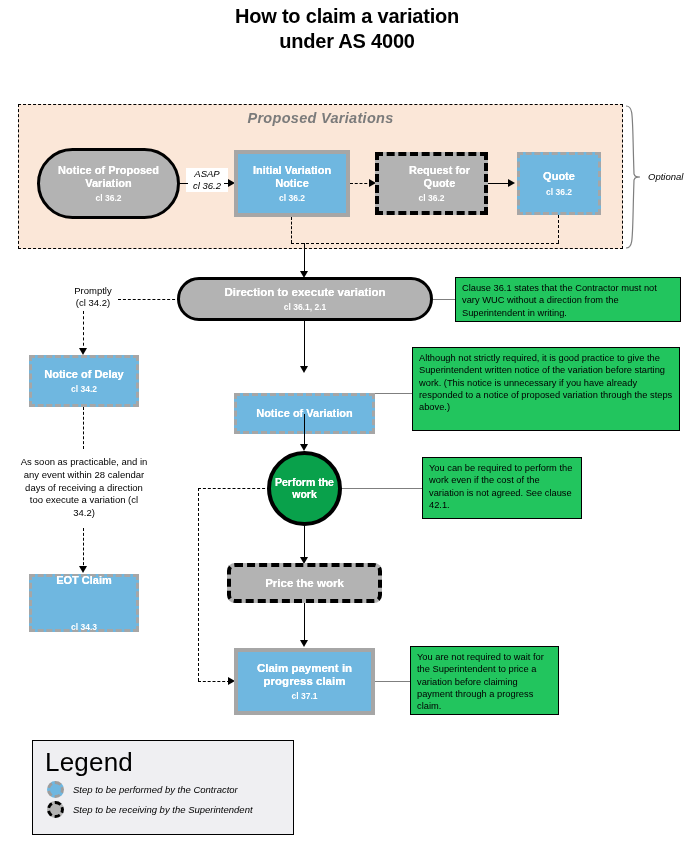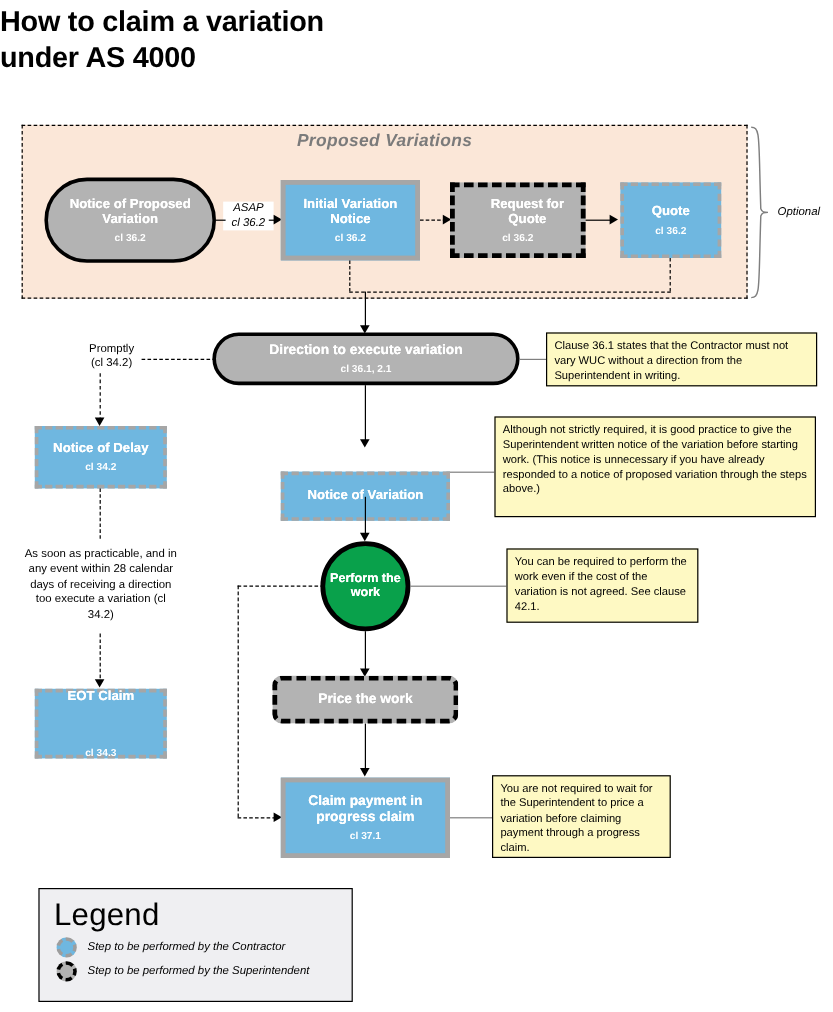--- a/index.html
+++ b/index.html
@@ -1,22 +1,22 @@
 <!DOCTYPE html>
 <html><head>
 <meta charset="utf-8">
 <style>
   html,body{margin:0;padding:0;background:#ffffff;}
   body{width:694px;height:843px;position:relative;
        font-family:"Liberation Sans","DejaVu Sans",sans-serif;
        -webkit-font-smoothing:antialiased;overflow:hidden;}
 
   
-  .title{position:absolute;left:0;top:4px;width:694px;text-align:left;
-         font-size:24px;font-weight:bold;color:#000;line-height:1.25;
+  .title{position:absolute;left:0;top:4px;width:694px;text-align:center;
+         font-size:20px;font-weight:bold;color:#000;line-height:1.25;
          letter-spacing:-0.2px;}
 
   
   .panel{position:absolute;left:18px;top:104px;width:605px;height:145px;
          background:#fbe7d8;border:1px dashed #000;box-sizing:border-box;}
   .panel-title{position:absolute;left:18px;top:110px;width:605px;
          text-align:center;font-size:14.5px;font-style:italic;font-weight:bold;
          color:#7b7b7b;letter-spacing:.3px;}
 
   
@@ -36,21 +36,21 @@
   .grey-stadium{background:#b3b3b3;border:3px solid #000;border-radius:999px;}
   .green-circle{background:#09a14b;border:4px solid #000;border-radius:50%;}
 
   
   .edge-lbl{position:absolute;font-size:9.5px;color:#000;line-height:1.25;
             text-align:center;background:#ffffff;}
   .edge-lbl.ital{font-style:italic;}
   .edge-lbl.noclr{background:transparent;}
 
   
-  .note{position:absolute;box-sizing:border-box;background:#fef9c3;
+  .note{position:absolute;box-sizing:border-box;background:#22c55e;
         border:1px solid #000;font-size:9.3px;color:#000;line-height:1.32;
         padding:4px 5px 4px 6px;}
 
   
   .legend{position:absolute;left:32px;top:740px;width:262px;height:95px;
           background:#efeff2;border:1px solid #000;box-sizing:border-box;}
   .legend h2{margin:0;padding:6px 0 0 12px;font-size:26px;font-weight:normal;
              color:#000;letter-spacing:.2px;}
   .legend-row{display:flex;align-items:center;gap:9px;padding:3px 0 0 14px;}
   .legend-row span.txt{font-size:9.5px;font-style:italic;color:#000;}
@@ -204,15 +204,15 @@
 <div class="note" style="left:410px;top:646px;width:149px;height:69px;">You are not required to wait for the Superintendent to price a variation before claiming payment through a progress claim.</div>
 
 <div class="legend">
   <h2>Legend</h2>
   <div class="legend-row">
     <div class="swatch sw-contractor"></div>
     <span class="txt">Step to be performed by the Contractor</span>
   </div>
   <div class="legend-row">
     <div class="swatch sw-super"></div>
-    <span class="txt">Step to be performed by the Superintendent</span>
+    <span class="txt">Step to be receiving by the Superintendent</span>
   </div>
 </div>
 
 </body></html>

